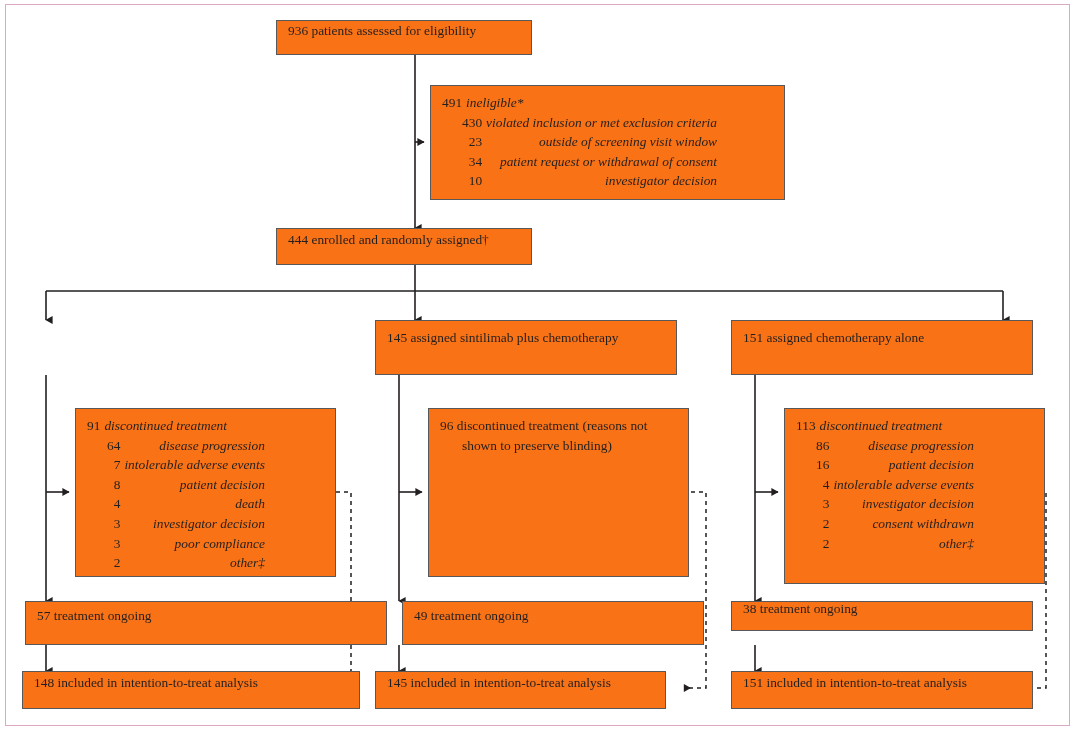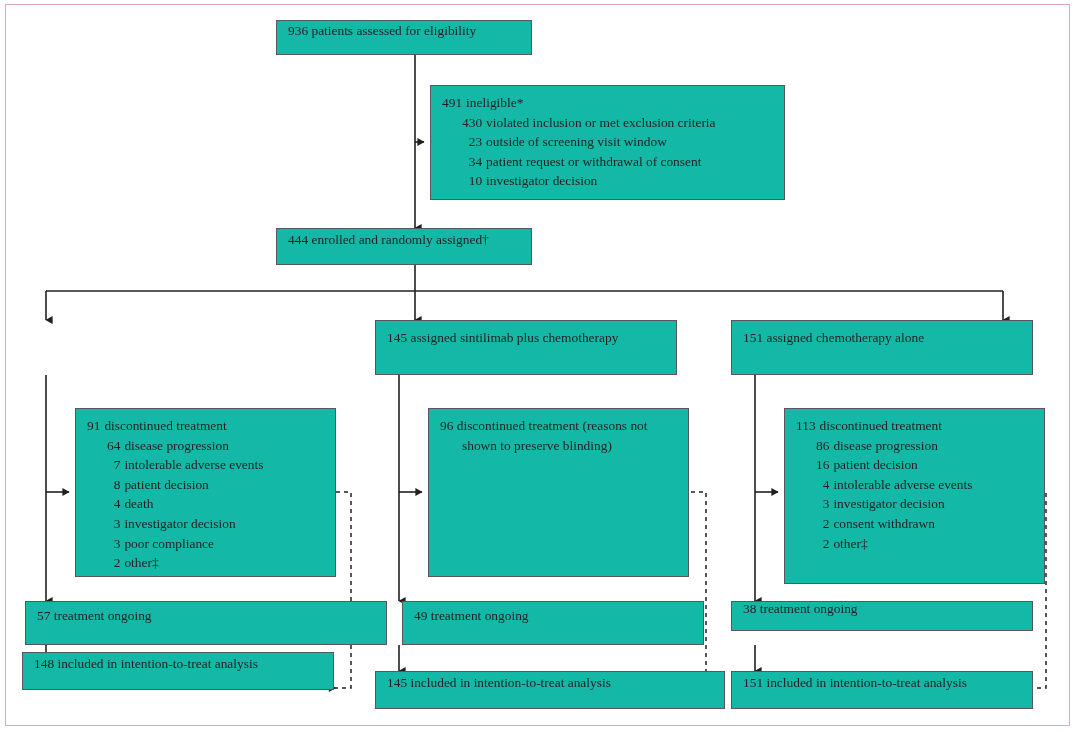--- a/index.html
+++ b/index.html
@@ -32,21 +32,21 @@
     left: 0;
     top: 0;
     width: 1080px;
     height: 732px;
     pointer-events: none;
   }
   .box {
     position: absolute;
     box-sizing: border-box;
     border: 1.1px solid #58585a;
-    background: #14b8a6;
+    background: #f97316;
     color: #231f20;
     font-size: 13.4px;
     line-height: 19.6px;
     padding: 7px 9px 21px 11px;
   }
   .box .hang {
     display: block;
     padding-left: 22px;
     text-indent: -22px;
   }
@@ -60,22 +60,23 @@
     display: table-row;
   }
   .reasons .num {
     display: table-cell;
     text-align: right;
     white-space: nowrap;
     padding-right: 4px;
   }
   .reasons .lbl {
     display: table-cell;
-    text-align: left;
+    text-align: right;
     white-space: nowrap;
+    font-style: italic;
   }
   .reasons.indent {
     margin-left: 20px;
   }
   .hdr-row .num {
     padding-right: 4px;
   }
   .single-line {
     white-space: nowrap;
   }
@@ -208,37 +209,37 @@
           <span class="num">2</span>
           <span class="lbl">other‡</span>
         </div>
       </div>
   </div>
 
   <div class="box center-v" style="left:25px; top:601px; width:362px; height:44px;">
     <span class="single-line">57 treatment ongoing</span>
   </div>
 
-  <div class="box center-v" style="left:22px; top:652px; width:312px; height:38px;">
+  <div class="box center-v" style="left:22px; top:671px; width:338px; height:38px;">
     <span class="single-line">148 included in intention-to-treat analysis</span>
   </div>
 
   <div class="box" style="left:375px; top:320px; width:302px; height:55px;">
     <span class="hang">145 assigned sintilimab plus chemotherapy</span>
   </div>
 
   <div class="box" style="left:428px; top:408px; width:261px; height:169px;">
     <span class="hang">96 discontinued treatment (reasons not shown to preserve blinding)</span>
   </div>
 
   <div class="box center-v" style="left:375px; top:601px; width:302px; height:44px;margin-left:27px;">
     <span class="single-line">49 treatment ongoing</span>
   </div>
 
-  <div class="box center-v" style="left:375px; top:671px; width:350px; height:38px;">
+  <div class="box center-v" style="left:375px; top:671px; width:291px; height:38px;">
     <span class="single-line">145 included in intention-to-treat analysis</span>
   </div>
 
   <div class="box" style="left:731px; top:320px; width:302px; height:55px;">
     <span class="hang">151 assigned chemotherapy alone</span>
   </div>
 
   <div class="box" style="left:784px; top:408px; width:261px; height:176px;">
     <div class="reasons">
       <div class="row hdr-row">

